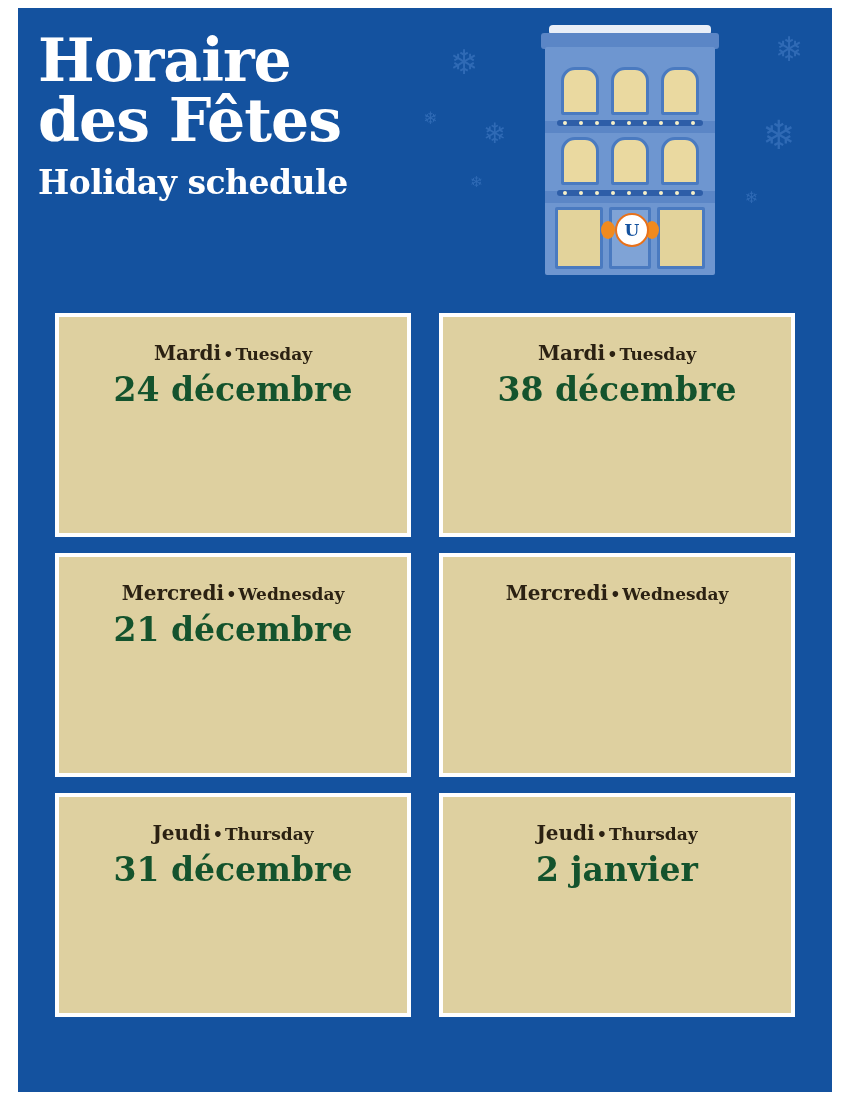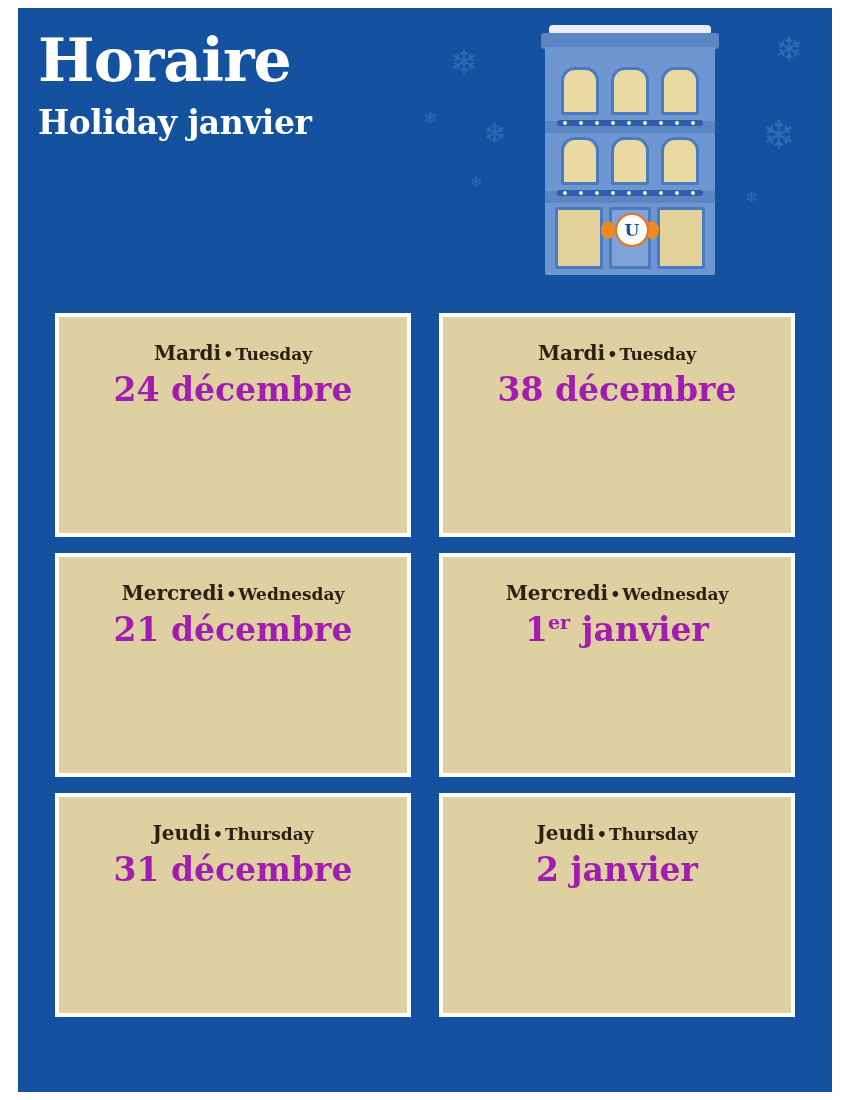--- a/index.html
+++ b/index.html
@@ -189,21 +189,21 @@
   .card-day .en {
     font-size: 17px;
     font-weight: bold;
   }
   .card-day .sep {
     font-size: 16px;
     padding: 0 2px;
   }
   .card-date {
     font-family: "DejaVu Serif", serif;
-    color: #a21caf;
+    color: #14532d;
     font-size: 33px;
     font-weight: bold;
     line-height: 42px;
     margin-top: 2px;
     white-space: nowrap;
   }
   .card-date sup {
     font-size: 19px;
     vertical-align: super;
     line-height: 0;
@@ -218,21 +218,22 @@
   <div class="snow" style="left:450px; top:45px; font-size:34px;">❄</div>
   <div class="snow" style="left:423px; top:110px; font-size:17px;">❄</div>
   <div class="snow" style="left:483px; top:120px; font-size:28px;">❄</div>
   <div class="snow" style="left:470px; top:175px; font-size:15px;">❄</div>
   <div class="snow" style="left:775px; top:32px; font-size:34px;">❄</div>
   <div class="snow" style="left:762px; top:115px; font-size:40px;">❄</div>
   <div class="snow" style="left:745px; top:190px; font-size:16px;">❄</div>
 
   <div class="header">
     <div class="title-line">Horaire</div>
-    <div class="subtitle">Holiday janvier</div>
+    <div class="title-line">des Fêtes</div>
+    <div class="subtitle">Holiday schedule</div>
   </div>
 
   <div class="store">
     <div class="store-roof-top"></div>
     <div class="store-roof"></div>
     <div class="store-body"></div>
 
     <div class="win" style="left:26px; top:42px; width:38px; height:48px;"></div>
     <div class="win" style="left:76px; top:42px; width:38px; height:48px;"></div>
     <div class="win" style="left:126px; top:42px; width:38px; height:48px;"></div>
@@ -308,23 +309,20 @@
           <span>21 décembre</span>
         </div>
       </div>
     </div>
 
     <div class="cell right">
       <div class="card">
         <div class="card-day">
           <span>Mercredi</span><span class="sep">•</span><span class="en">Wednesday</span>
         </div>
-        <div class="card-date">
-          <span>1</span><sup>er</sup><span> janvier</span>
-        </div>
       </div>
     </div>
 
     <div class="cell">
       <div class="card">
         <div class="card-day">
           <span>Jeudi</span><span class="sep">•</span><span class="en">Thursday</span>
         </div>
         <div class="card-date">
           <span>31 décembre</span>

